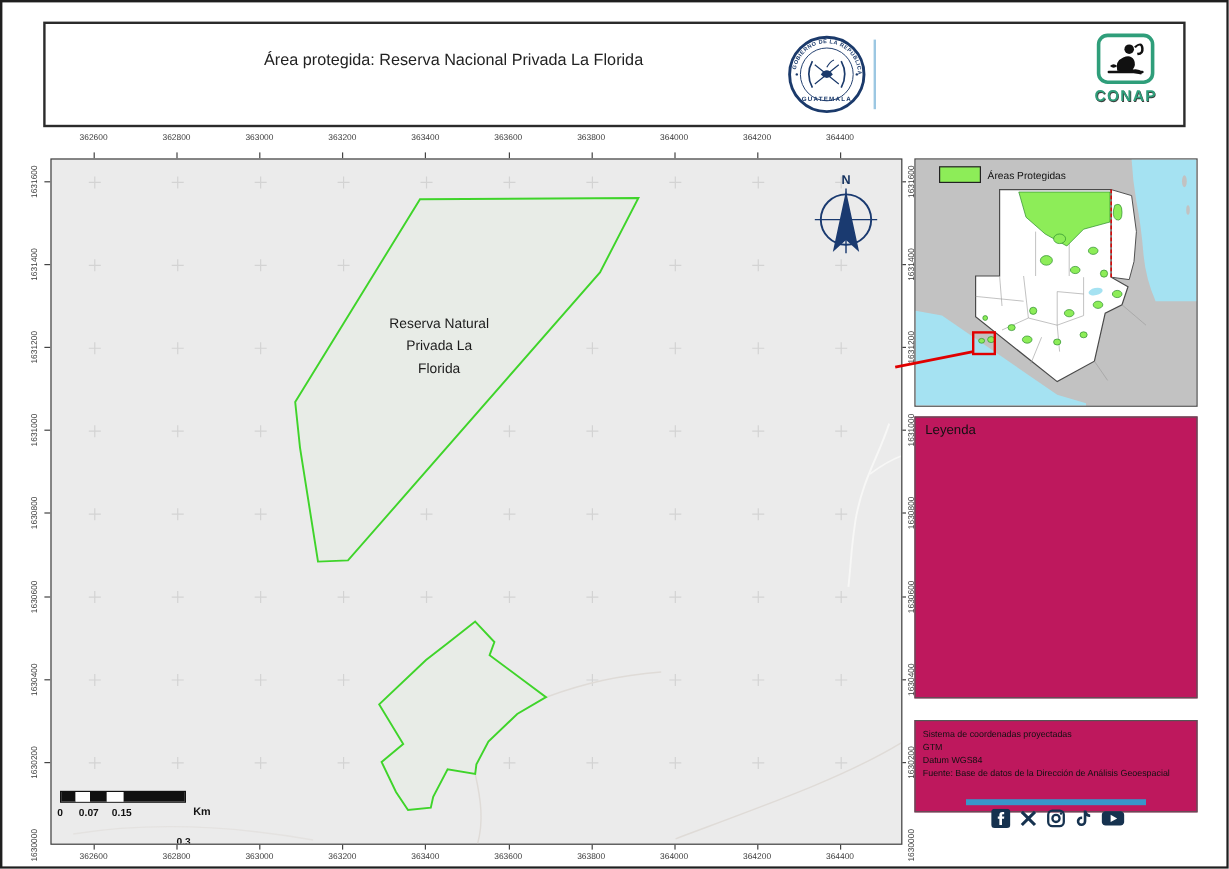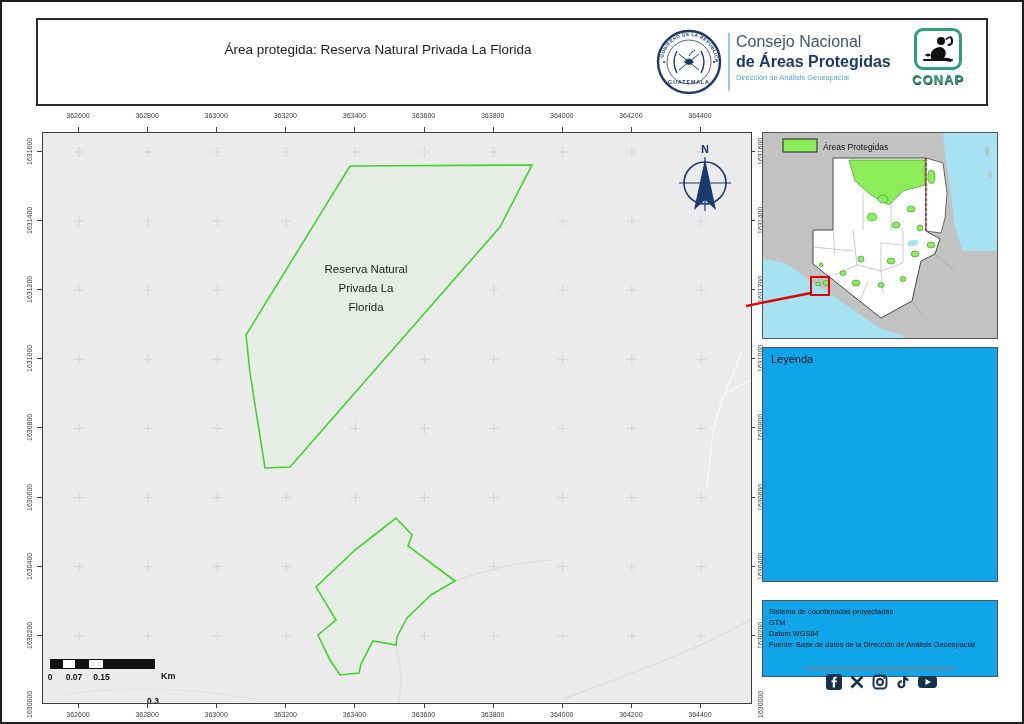--- a/index.html
+++ b/index.html
@@ -39,21 +39,21 @@
   
   #map-frame{position:absolute;left:40px;top:130px;width:708px;height:570px;
              border:1px solid #3f3f3f;background:#ebebeb;box-sizing:content-box;overflow:hidden;}
   
   #scalebar{position:absolute;left:7px;top:526px;width:140px;height:26px;font-size:8.5px;color:#111;}
   #sb-bar{display:flex;border:1px solid #111;width:103px;height:8px;box-sizing:content-box;background:#fff;}
   .sb-seg{height:8px;}
   #sb-unit{position:absolute;left:111px;top:0px;font-weight:bold;font-size:9px;margin-top:12px;}
   .sb-lab{position:absolute;top:13px;transform:translateX(-50%);font-weight:600;}
   
-  .panel{position:absolute;border:1px solid #555;box-sizing:border-box;background:#0ea5e9;}
+  .panel{position:absolute;border:1px solid #555;box-sizing:border-box;background:#be185d;}
   #inset-box{left:760px;top:130px;width:236px;height:207px;background:#c2c2c2;padding:0;}
   #legend-box{left:760px;top:345px;width:236px;height:235px;padding:5px 8px;}
   #legend-title{font-size:11px;color:#111;}
   #legend-item{display:flex;align-items:center;margin-top:6px;margin-left:2px;}
   #legend-swatch{width:38px;height:15px;background:#fcfcfc;border:1.5px solid #3fd42a;box-sizing:border-box;}
   #legend-item-label{font-size:11px;color:#111;margin-left:10px;}
   #info-box{left:760px;top:598px;width:236px;height:77px;padding:5px 6px;font-size:7.4px;
             line-height:11px;color:#111;}
   
   #footer{position:absolute;left:760px;top:664px;width:236px;text-align:center;}
@@ -64,21 +64,21 @@
   
   #red-overlay{position:absolute;left:0;top:0;pointer-events:none;}
 </style>
 </head>
 <body>
 
 <div id="stage">
 
   <div id="header-box">
     <div id="title-block">
-      <div id="page-subtitle">Área protegida: Reserva Natural Privada La Florida</div>
+      <div id="page-subtitle">Área protegida: Reserva Nacional Privada La Florida</div>
     </div>
     <div id="logo-group">
       <div id="gov-seal">
         <svg width="66" height="66" viewBox="0 0 66 66">
           <circle cx="33" cy="33" r="31" fill="#ffffff" stroke="#1b3a6b" stroke-width="2.4"></circle>
           <circle cx="33" cy="33" r="22" fill="none" stroke="#1b3a6b" stroke-width="0.8"></circle>
           <defs>
               <path id="sealTop" d="M 7,33 A 26,26 0 0 1 59,33"></path>
             </defs>
           <text font-size="4.6" fill="#1b3a6b" font-weight="bold" letter-spacing="0.4">
@@ -90,25 +90,20 @@
               <path d="M45,44 Q51,33 45,22"></path>
             <path d="M23,41 L43,25 M23,25 L43,41" stroke-width="1"></path>
             <path d="M28,33 q5,-7 10,0 q-5,6 -10,0" fill="#1b3a6b" stroke="none"></path>
             <path d="M33,27 q3,-5 6,-6" stroke-width="1"></path>
           </g>
           <circle cx="8" cy="33" r="1" fill="#1b3a6b"></circle>
             <circle cx="58" cy="33" r="1" fill="#1b3a6b"></circle>
         </svg>
       </div>
       <div id="logo-divider"></div>
-      <div id="consejo-block">
-        <div class="consejo-l1">Consejo Nacional</div>
-        <div class="consejo-l2">de Áreas Protegidas</div>
-        <div class="consejo-l3">Dirección de Análisis Geoespacial</div>
-      </div>
       <div id="conap-block">
         <div id="conap-box">
           <svg width="38" height="32" viewBox="0 0 38 32">
             <g fill="#111">
               <circle cx="22" cy="8" r="4"></circle>
               <path d="M12,26 q-2,-8 5,-11 q6,-3 9,2 q2,4 -1,8 q5,-1 8,2 l-1,2 q-9,-2 -20,-3 z"></path>
               <path d="M26,6 q7,-6 8,1 q0.7,6 -5,6 l-0.5,-2 q4,0.5 3.4,-4 q-0.4,-4 -4.4,0 z"></path>
               <rect x="4" y="26" width="30" height="2" rx="1"></rect>
               <path d="M6,22 q3,-3 6,0 q-3,3 -6,0 z"></path>
             </g>

